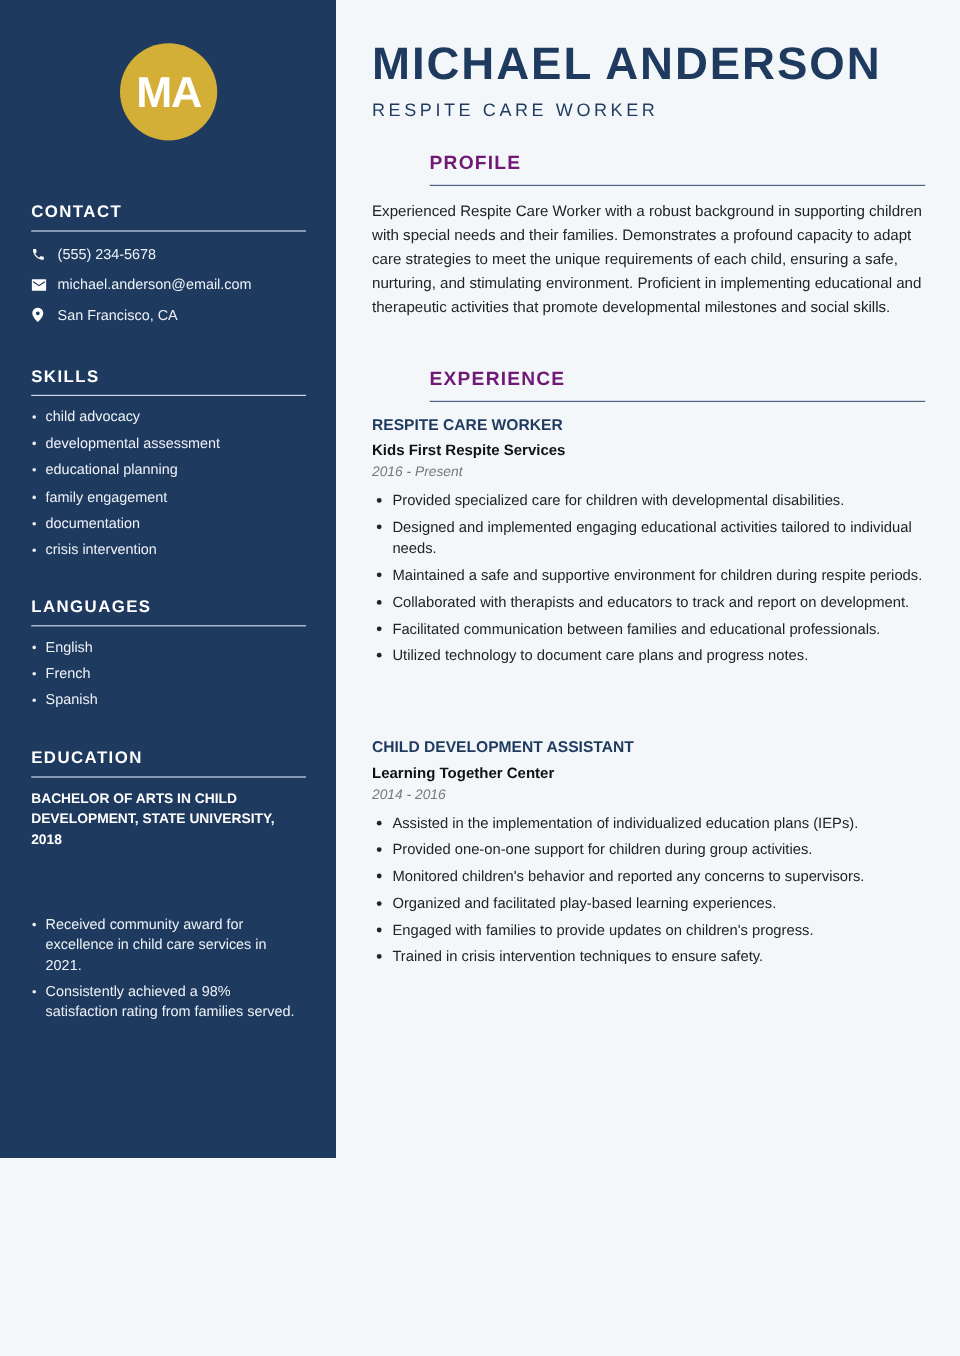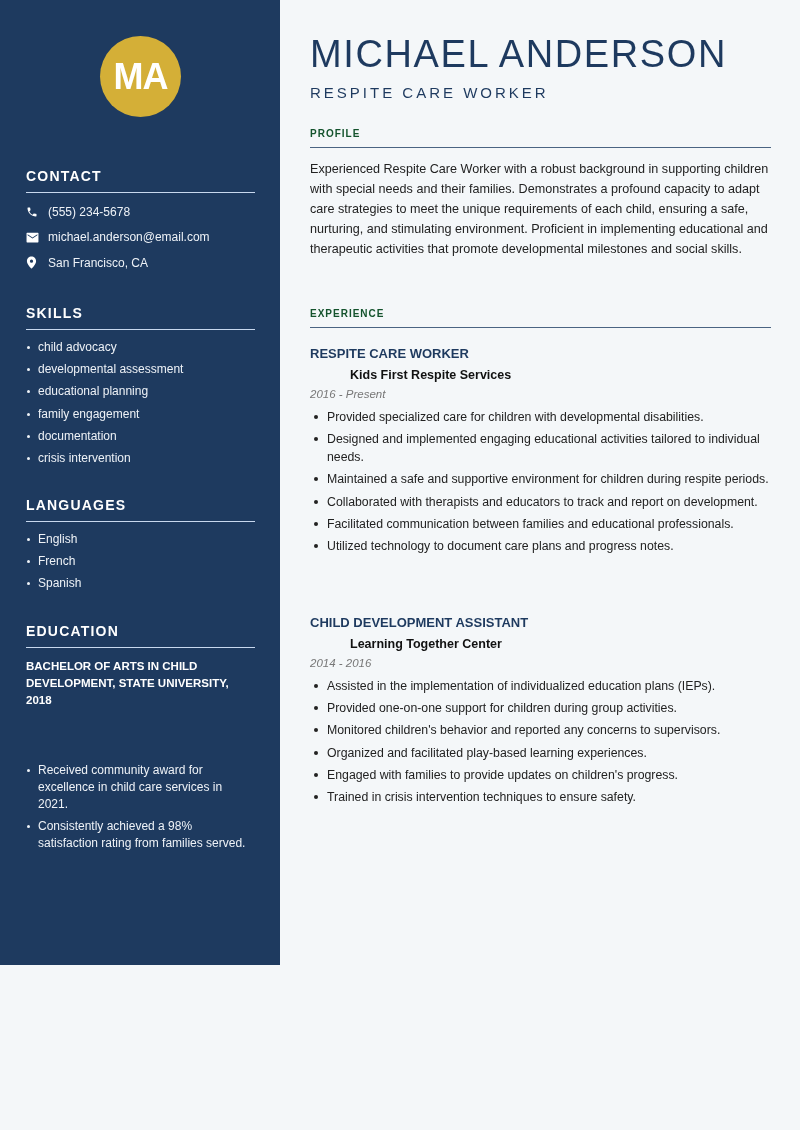--- a/index.html
+++ b/index.html
@@ -39,38 +39,38 @@
       content: ""; position: absolute; left: 1px; top: 7px; width: 3px; height: 3px;
       background: #eef2f7; border-radius: 50%;
     }
     .edu-text {
       margin-top: 10px; font-size: 11.5px; font-weight: bold; line-height: 17px; color: #fff;
     }
     .ach-list li { line-height: 17px; margin-bottom: 5px; }
 
     .main { position: absolute; left: 310px; top: 0; width: 461px; }
     .name {
-      position: absolute; top: 33px; left: 0; font-size: 38px; font-weight: normal;
+      position: absolute; top: 33px; left: 0; font-size: 38px; font-weight: bold;
       color: #1e3a5f; letter-spacing: 1.6px; white-space: nowrap;
     }
     .title {
       position: absolute; top: 84px; left: 0; font-size: 15px; color: #1e3a5f;
       letter-spacing: 3px; white-space: nowrap;
     }
     .main-section { position: absolute; left: 0; width: 461px; }
     .main-heading {
-      font-size: 10px; font-weight: bold; color: #14532d; letter-spacing: 1px;
-      padding-bottom: 8px; border-bottom: 1.2px solid #4a6482;
+      font-size: 16px; font-weight: bold; color: #701a75; letter-spacing: 1px;
+      padding-bottom: 8px; border-bottom: 1.2px solid #4a6482; margin-left: 48px;
     }
     .profile-text {
       margin-top: 11px; font-size: 12.6px; line-height: 20px; color: #222;
     }
     .job { position: absolute; left: 0; width: 461px; }
     .job-title { font-size: 13px; font-weight: bold; color: #1e3a5f; }
-    .company { margin-top: 7px; font-size: 12.5px; font-weight: bold; color: #111; margin-left: 40px; }
+    .company { margin-top: 7px; font-size: 12.5px; font-weight: bold; color: #111; }
     .dates { margin-top: 6px; font-size: 11.5px; font-style: italic; color: #777; }
     .job-list { list-style: none; margin-top: 8px; }
     .job-list li {
       position: relative; padding-left: 17px; font-size: 12.3px; line-height: 18px;
       color: #222; margin-bottom: 4.2px;
     }
     .job-list li::before {
       content: ""; position: absolute; left: 4px; top: 7px; width: 4px; height: 4px;
       background: #222; border-radius: 50%;
     }

